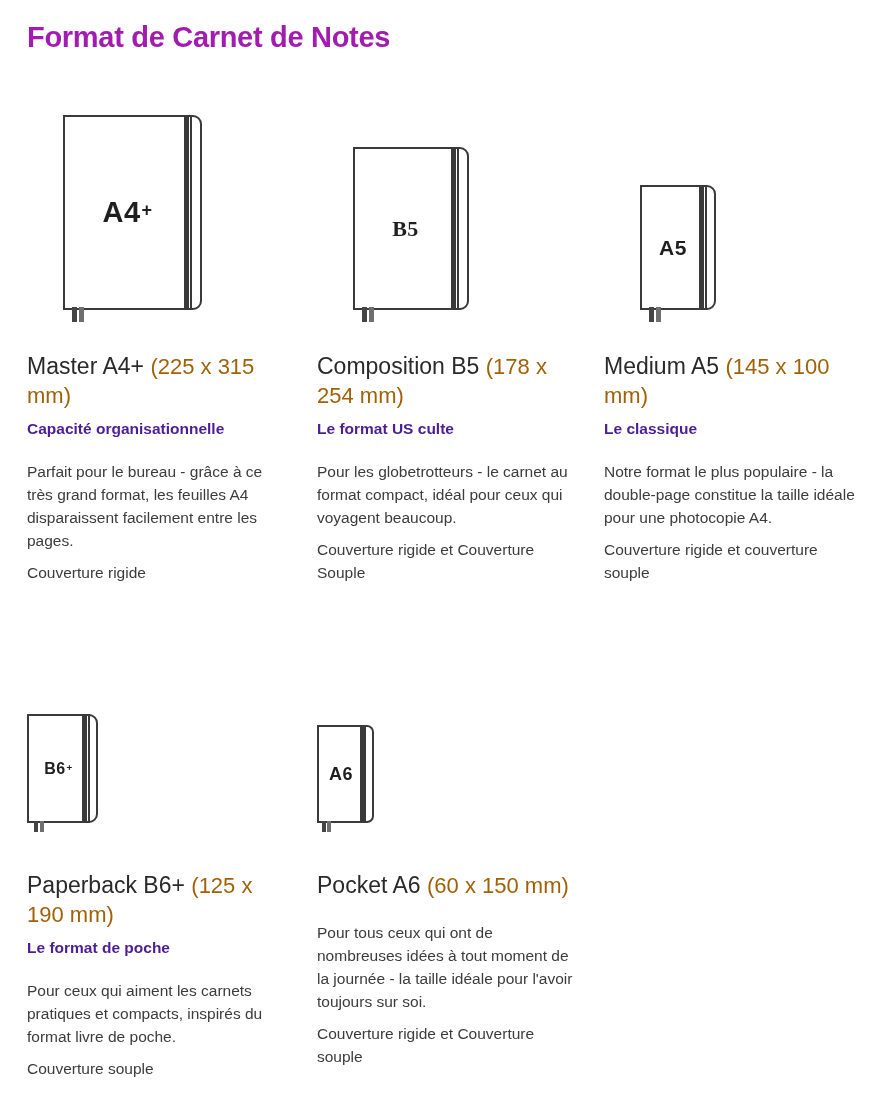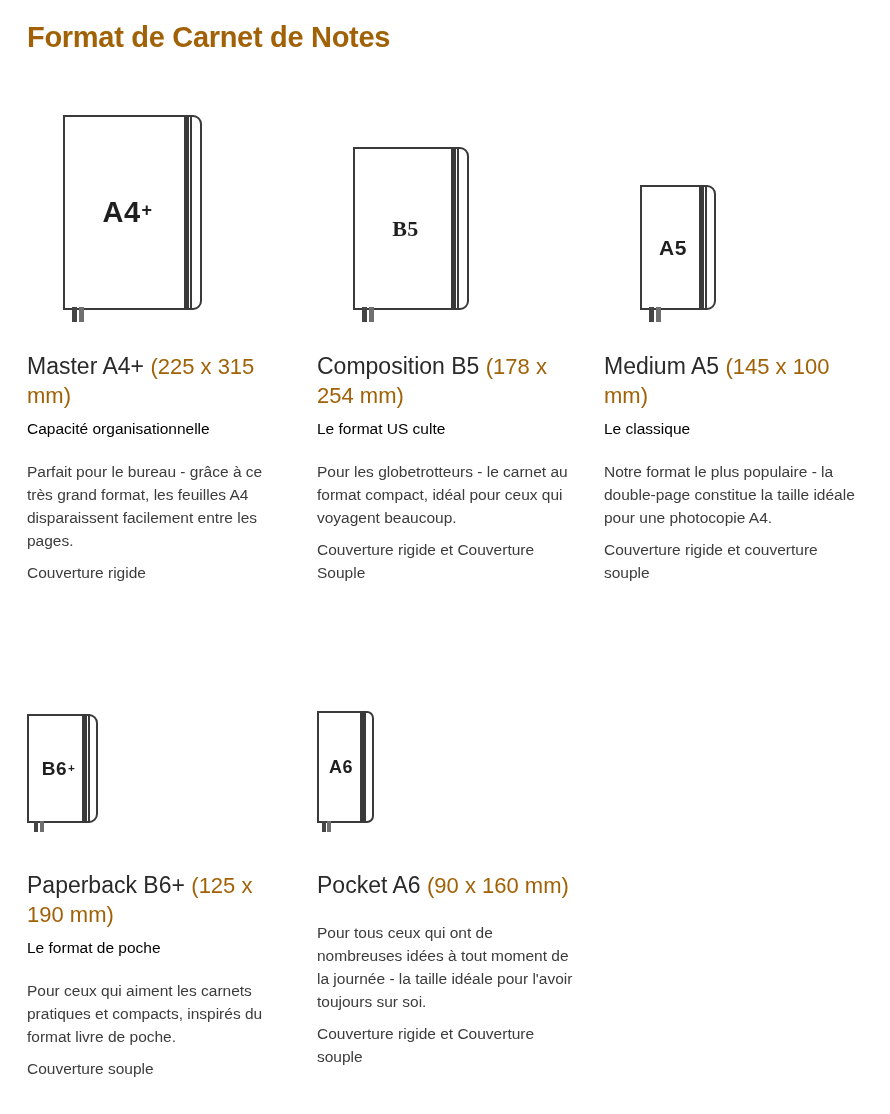--- a/index.html
+++ b/index.html
@@ -9,21 +9,21 @@
     background: #ffffff;
     font-family: "Liberation Sans", sans-serif;
     color: #3c3c3c;
     overflow: hidden;
   }
   .page-title {
     margin: 20px 0 0 27px;
     font-size: 29px;
     line-height: 34px;
     font-weight: 700;
-    color: #a16207;
+    color: #a21caf;
     letter-spacing: -0.3px;
   }
   .row {
     display: grid;
     grid-template-columns: 290px 287px 286px;
     padding-left: 27px;
   }
   .row1 { margin-top: 46px; height: 600px; }
   .card { width: 256px; }
   .figure {
@@ -61,41 +61,41 @@
   .fig1 .nb-ribbon { bottom: -12px; height: 15px; width: 5px; }
   .fig2 .nb-ribbon { bottom: -9px;  height: 11px; width: 4px; }
   .rb1 { left: 9px;  background: #454545; }
   .rb2 { left: 16px; background: #6f6f6f; }
 
   .nb-a4plus { width: 139px; height: 195px; font-size: 29px; }
   .nb-b5     { width: 116px; height: 163px; font-size: 22px; font-family: Liberation Serif, serif; }
   .nb-a5     { width: 76px;  height: 125px; font-size: 21px; }
   .nb-a5 .nb-band { right: 12px; }
   .nb-a5 .nb-front { right: 9px; } .nb-a5 .nb-label { right: 9px; } .nb-a5 .nb-back { left: 12px; }
-  .nb-b6plus { width: 71px;  height: 109px; font-size: 19px; }
+  .nb-b6plus { width: 71px;  height: 109px; font-size: 16px; }
   .nb-b6plus .nb-band { right: 11px; width: 5px; }
   .nb-b6plus .nb-front { right: 8px; } .nb-b6plus .nb-label { right: 8px; } .nb-b6plus .nb-back { left: 11px; }
   .nb-b6plus .rb1 { left: 7px; } .nb-b6plus .rb2 { left: 13px; }
-  .nb-a6     { width: 57px;  height: 112px; font-size: 18px; }
+  .nb-a6     { width: 57px;  height: 98px; font-size: 18px; }
   .nb-a6 .nb-band { right: 10px; width: 4px; }
   .nb-a6 .nb-front { right: 8px; } .nb-a6 .nb-label { right: 8px; } .nb-a6 .nb-back { left: 10px; border-radius: 0 7px 7px 0; }
   .nb-a6 .rb1 { left: 5px; } .nb-a6 .rb2 { left: 10px; }
 
   
   .card-title {
     margin: 42px 0 0;
     font-size: 23px; font-weight: 400; line-height: 29px;
     color: #2a2a2a;
   }
   .row2 .card-title { margin-top: 48px; }
   .card-size { font-size: 22px; color: #a16207; }
   .tagline {
     margin: 9px 0 0;
-    font-size: 15.5px; font-weight: 400; line-height: 20px;
-    color: #000000;
+    font-size: 15.5px; font-weight: 700; line-height: 20px;
+    color: #4c1d95;
   }
   .desc  { margin: 21px 0 0; font-size: 15.5px; line-height: 23px; }
   .cover { margin: 9px 0 0;  font-size: 15.5px; line-height: 23px; }
 </style>
 </head>
 <body>
 
 <h1 class="page-title">Format de Carnet de Notes</h1>
 
 <div class="row row1">
@@ -191,18 +191,18 @@
         <div class="nb-front"></div>
         <div class="nb-band"></div>
         <div class="nb-label">
             <span>A6</span>
             <span class="plus"></span>
           </div>
         <div class="nb-ribbon rb1"></div>
         <div class="nb-ribbon rb2"></div>
       </div>
     </div>
-    <h3 class="card-title"><span>Pocket A6</span> <span class="card-size">(90 x 160 mm)</span></h3>
+    <h3 class="card-title"><span>Pocket A6</span> <span class="card-size">(60 x 150 mm)</span></h3>
     <p class="desc">Pour tous ceux qui ont de nombreuses idées à tout moment de la journée - la taille idéale pour l'avoir toujours sur soi.</p>
     <p class="cover">Couverture rigide et Couverture souple</p>
   </article>
 
 </div>
 
 </body></html>

